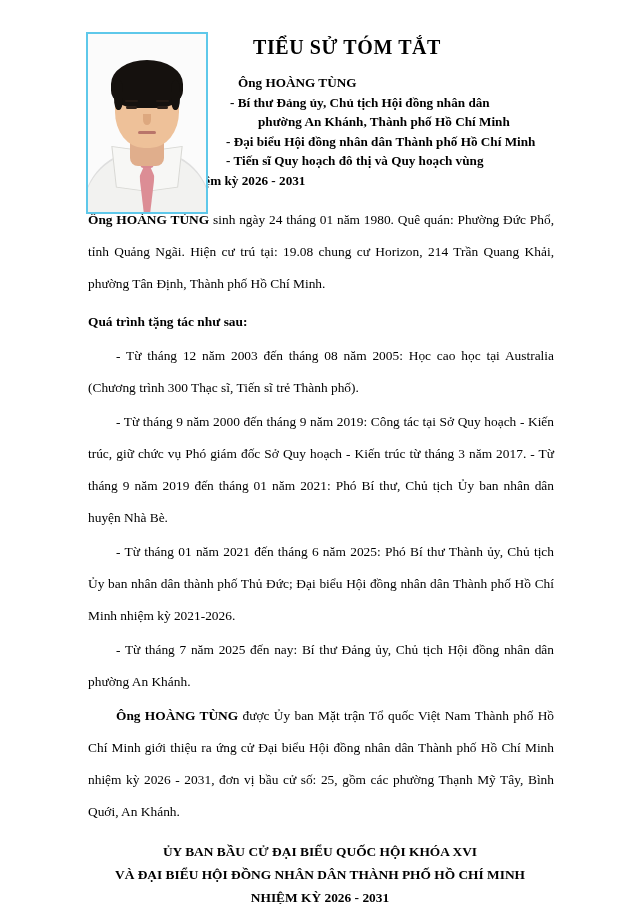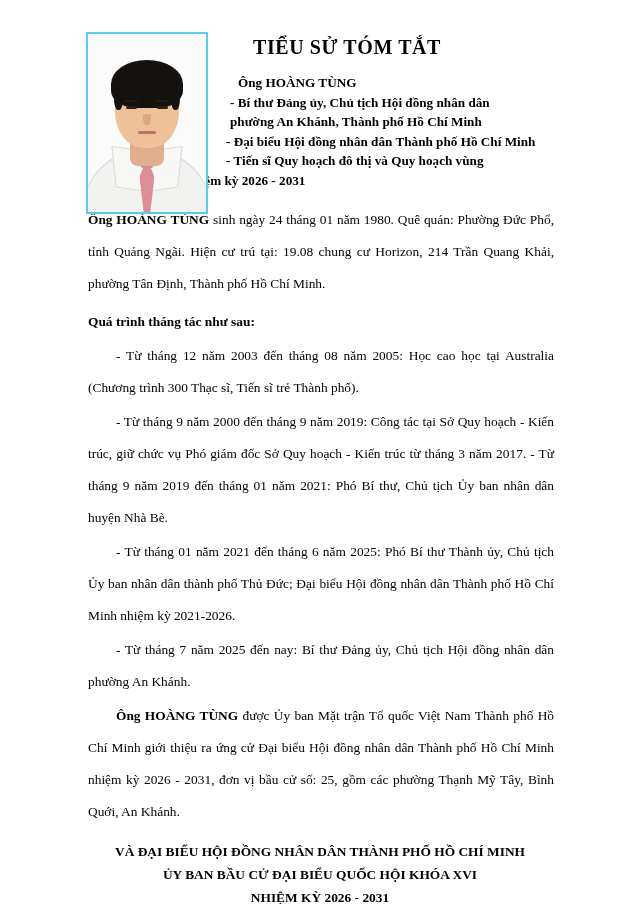--- a/index.html
+++ b/index.html
@@ -188,21 +188,21 @@
   .header-lines {
     margin-top: 14px;
     padding-left: 208px;
     font-size: 13.2px;
     font-weight: bold;
     line-height: 19.5px;
   }
   .hl { white-space: nowrap; }
   .hl-1 { padding-left: 30px; }
   .hl-2 { padding-left: 22px; }
-  .hl-3 { padding-left: 22px; }
+  .hl-3 { padding-left: 22px; margin-left: 28px; }
   .hl-4 { padding-left: 18px; }
   .hl-5 { padding-left: 18px; }
   .hl-6 { padding-left: 0px; margin-left: -22px; }
 
   
   .body {
     padding: 14px 86px 0 88px;
     font-size: 13.4px;
     line-height: 32px;
     text-align: justify;
@@ -269,35 +269,35 @@
       <div class="hl hl-5">- Đại biểu Hội đồng nhân dân Thành phố Hồ Chí Minh</div>
       <div class="hl hl-4">- Tiến sĩ Quy hoạch đô thị và Quy hoạch vùng</div>
       <div class="hl hl-6">nhiệm kỳ 2026 - 2031</div>
     </div>
   </div>
 
   <div class="body">
 
     <p class="no-indent"><span class="b">Ông HOÀNG TÙNG</span><span> sinh ngày 24 tháng 01 năm 1980. Quê quán: Phường  Đức Phổ, tỉnh Quảng Ngãi. Hiện cư trú tại: 19.08 chung cư Horizon, 214  Trần Quang Khải, phường Tân Định, Thành phố Hồ Chí Minh.</span></p>
 
-    <p class="heading">Quá trình tháng tác như sau:</p>
+    <p class="heading">Quá trình tặng tác như sau:</p>
 
 
     <p>- Từ tháng 12 năm 2003 đến tháng 08 năm 2005: Học cao học tại Australia (Chương trình 300 Thạc sĩ, Tiến sĩ trẻ Thành phố).</p>
 
     <p>- Từ tháng 9 năm 2000 đến tháng 9 năm 2019: Công tác tại Sở Quy hoạch - Kiến trúc, giữ chức vụ Phó giám đốc Sở Quy hoạch - Kiến trúc từ tháng 3 năm 2017. - Từ tháng 9 năm 2019 đến tháng 01 năm 2021: Phó Bí thư, Chủ tịch Ủy ban  nhân dân huyện Nhà Bè.</p>
 
     <p>- Từ tháng 01 năm 2021 đến tháng 6 năm 2025: Phó Bí thư Thành ủy, Chủ tịch Ủy ban nhân dân thành phố Thủ Đức; Đại biểu Hội đồng nhân dân Thành phố Hồ Chí Minh nhiệm kỳ 2021-2026.</p>
 
     <p>- Từ tháng 7 năm 2025 đến nay: Bí thư Đảng ủy, Chủ tịch Hội đồng nhân dân phường An Khánh.</p>
 
 
     <p><span class="b">Ông HOÀNG TÙNG</span><span> được Ủy ban Mặt trận Tổ quốc Việt Nam Thành phố Hồ Chí Minh giới thiệu ra ứng cử Đại biểu Hội đồng nhân dân Thành phố Hồ Chí Minh nhiệm kỳ 2026 - 2031, đơn vị bầu cử số: 25, gồm các phường Thạnh Mỹ Tây, Bình Quới, An Khánh.</span></p>
 
   </div>
 
   <div class="footer">
+    <div>ỦY BAN BẦU CỬ ĐẠI BIỂU QUỐC HỘI KHÓA XVI</div>
     <div>VÀ ĐẠI BIỂU HỘI ĐỒNG NHÂN DÂN THÀNH PHỐ HỒ CHÍ MINH</div>
-    <div>ỦY BAN BẦU CỬ ĐẠI BIỂU QUỐC HỘI KHÓA XVI</div>
     <div>NHIỆM KỲ 2026 - 2031</div>
   </div>
 
 </div>
 
 </body></html>

